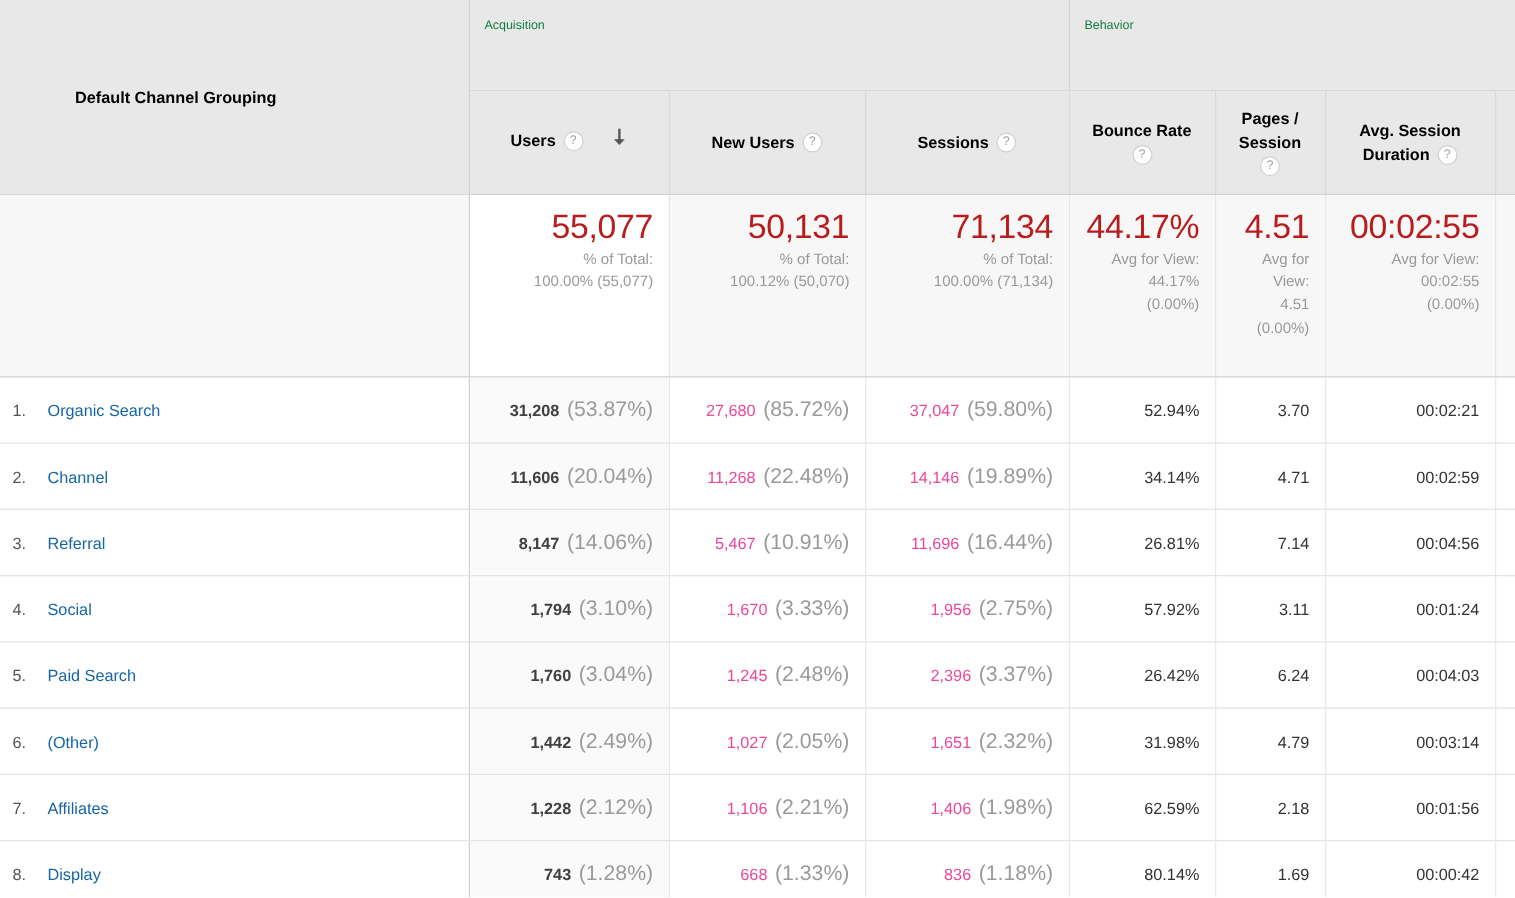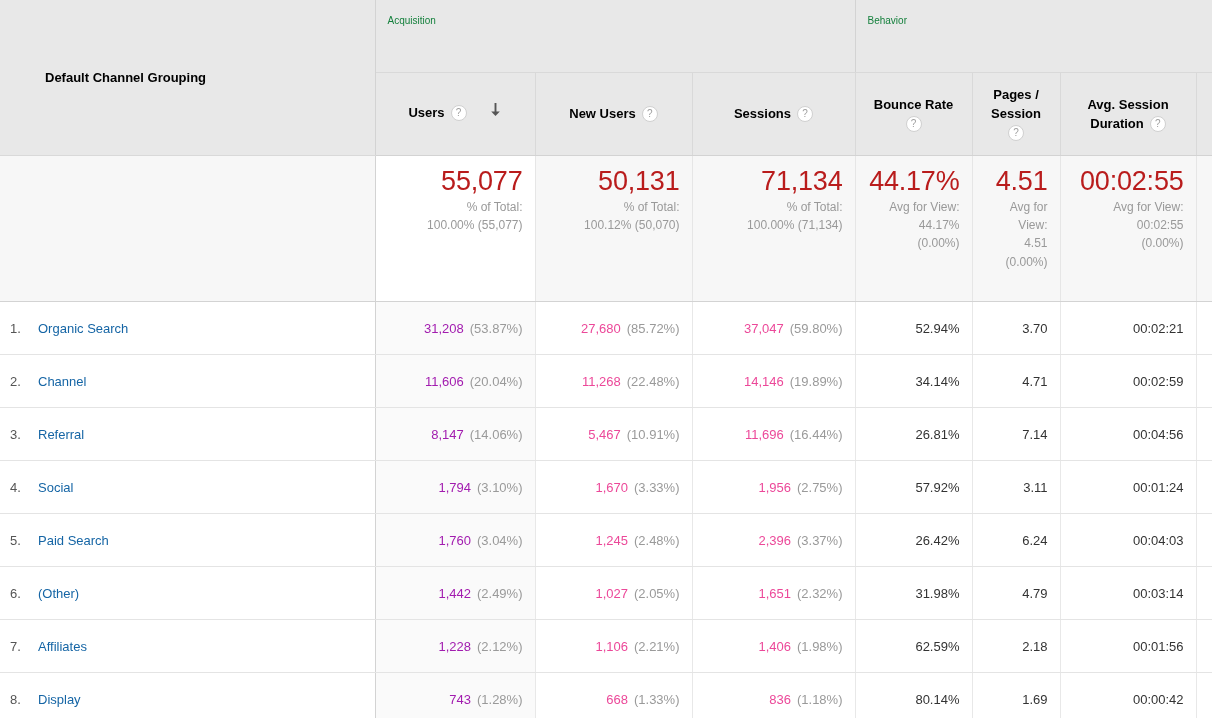--- a/index.html
+++ b/index.html
@@ -46,21 +46,21 @@
   }
   th.group-dim {
     border-right: 1px solid #d3d3d3;
     vertical-align: middle;
     text-align: left;
   }
   th.group-dim .dim-label {
     font-size: 13px;
     font-weight: bold;
     color: #000;
-    padding-left: 45px;
+    padding-left: 60px;
     display: block;
   }
   th.group-acq, th.group-beh {
     text-align: left;
   }
   th.group-acq  { border-right: 1px solid #d3d3d3; }
   th.group-beh  { }
   th.group-tail { background: #e8e8e8; }
   .group-title {
     font-size: 10px;
@@ -189,33 +189,33 @@
     color: #555555;
   }
   .dim-link {
     color: #1565a5;
     font-size: 13px;
     text-decoration: none;
     cursor: pointer;
   }
 
   .val-main {
-    font-weight: normal;
-    color: #a21caf;
+    font-weight: bold;
+    color: #404040;
   }
   .val-plain {
     font-weight: normal;
     color: #ec4899;
     margin-left: 16px;
   }
   .val-pct {
     color: #9a9a9a;
     font-weight: normal;
     margin-left: 6px;
-    font-size: 13px;
+    font-size: 17px;
   }
   .num-pair {
     display: inline-block;
     white-space: nowrap;
   }
 </style>
 </head>
 <body>
 
 <div id="root">

